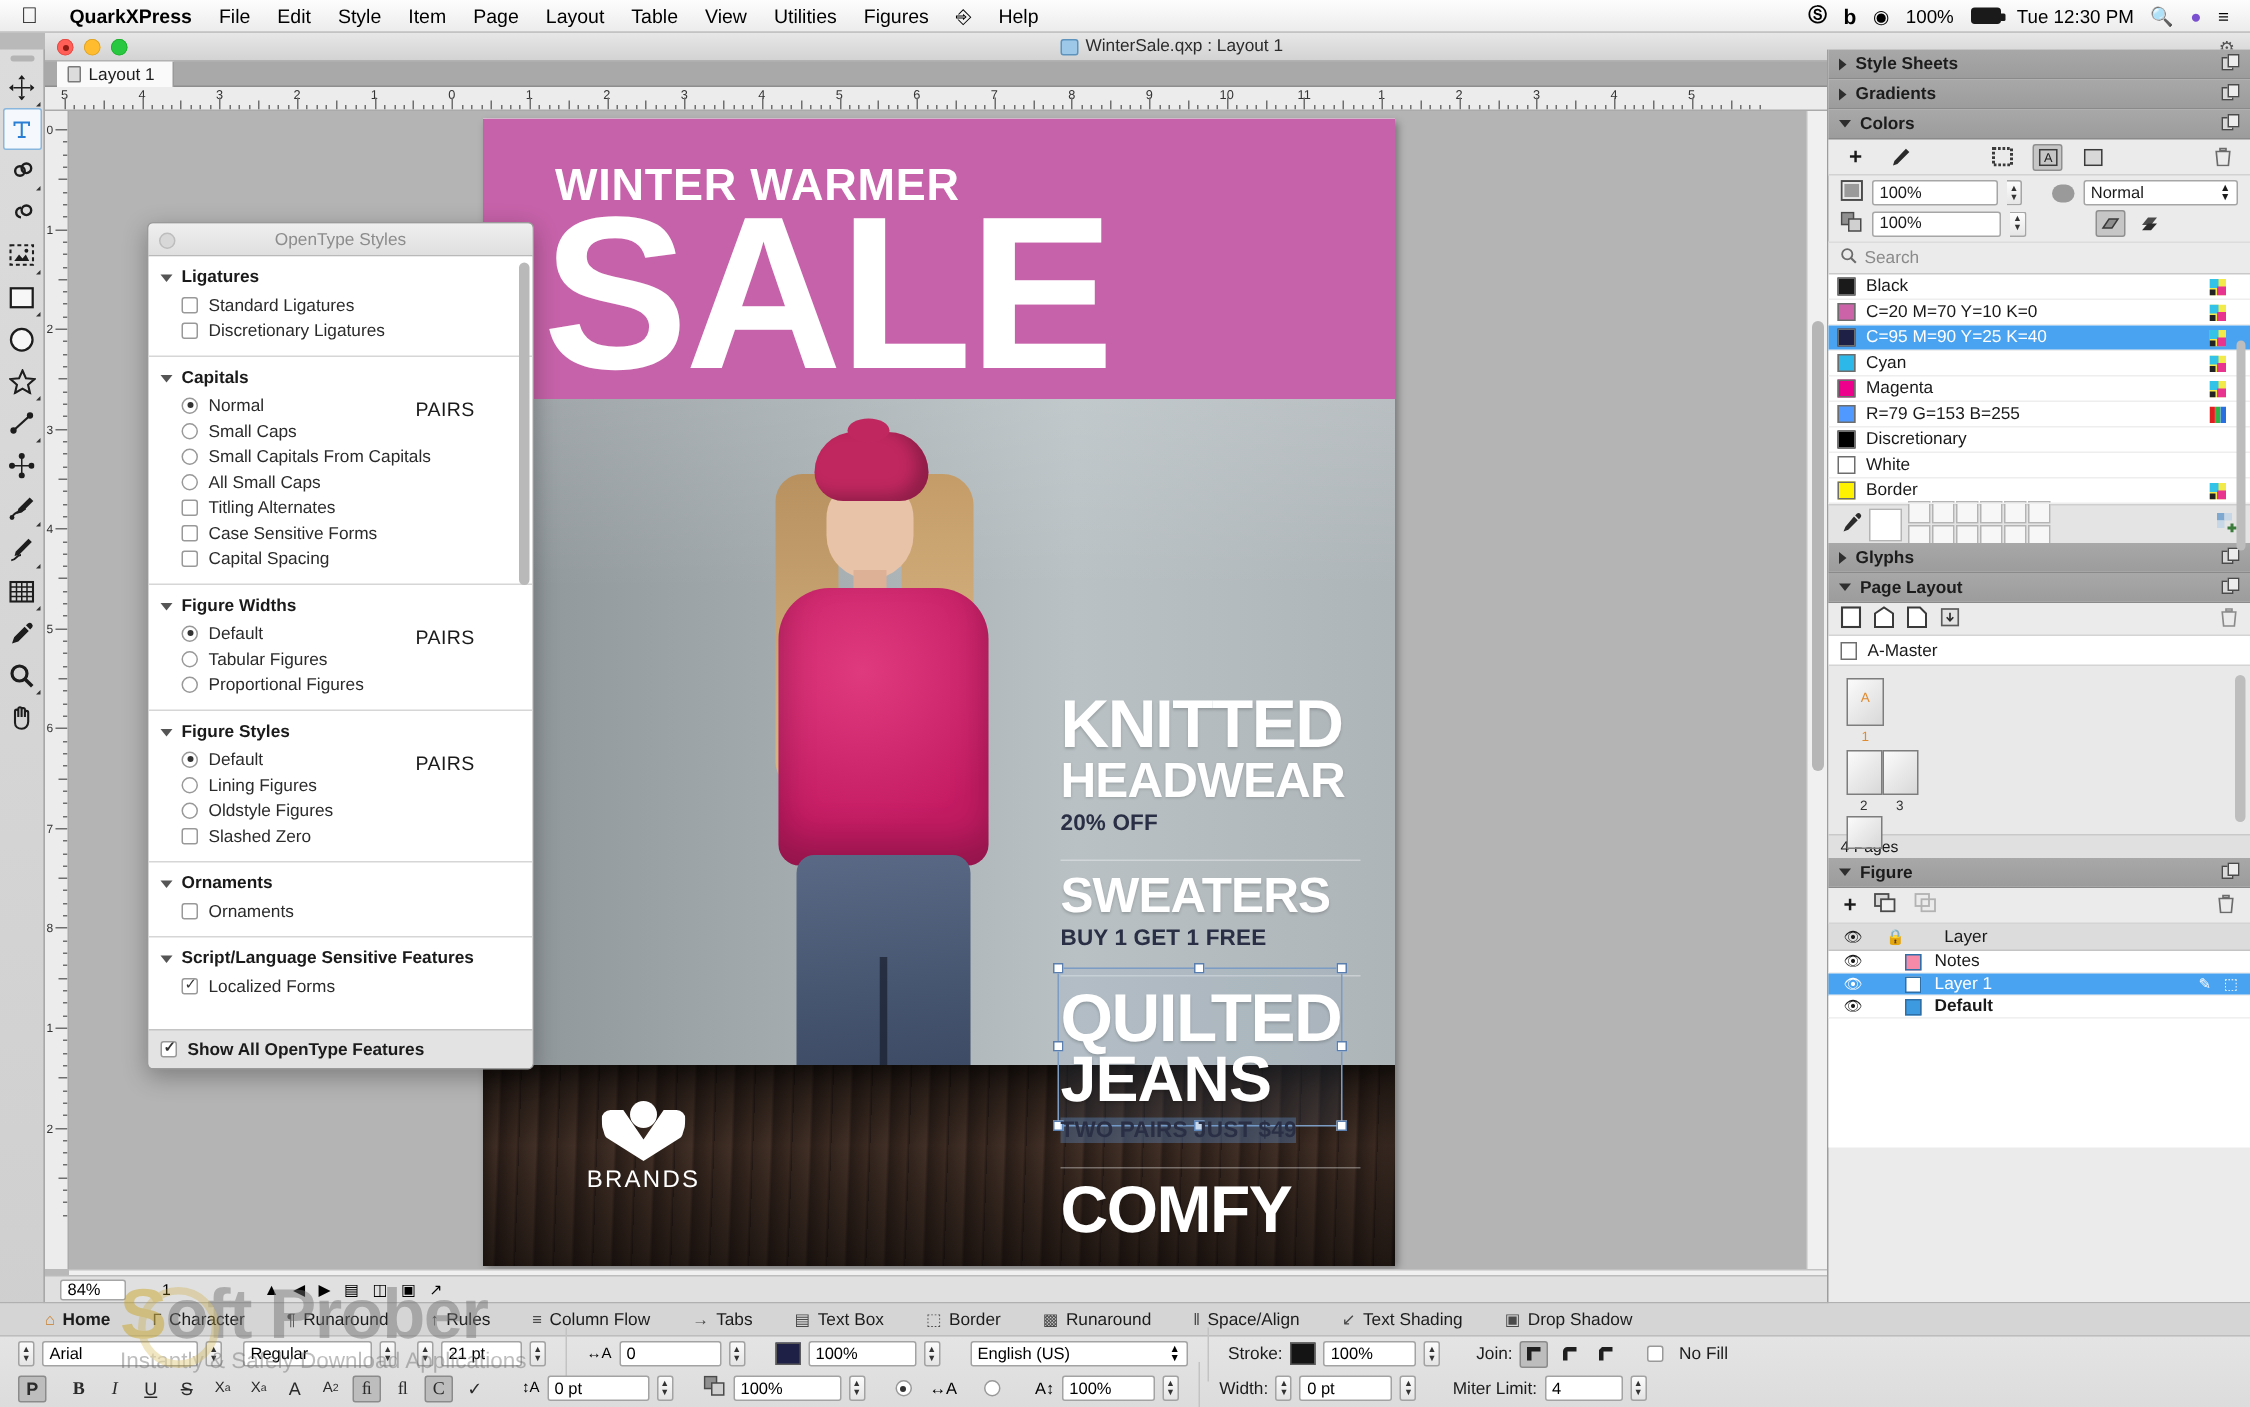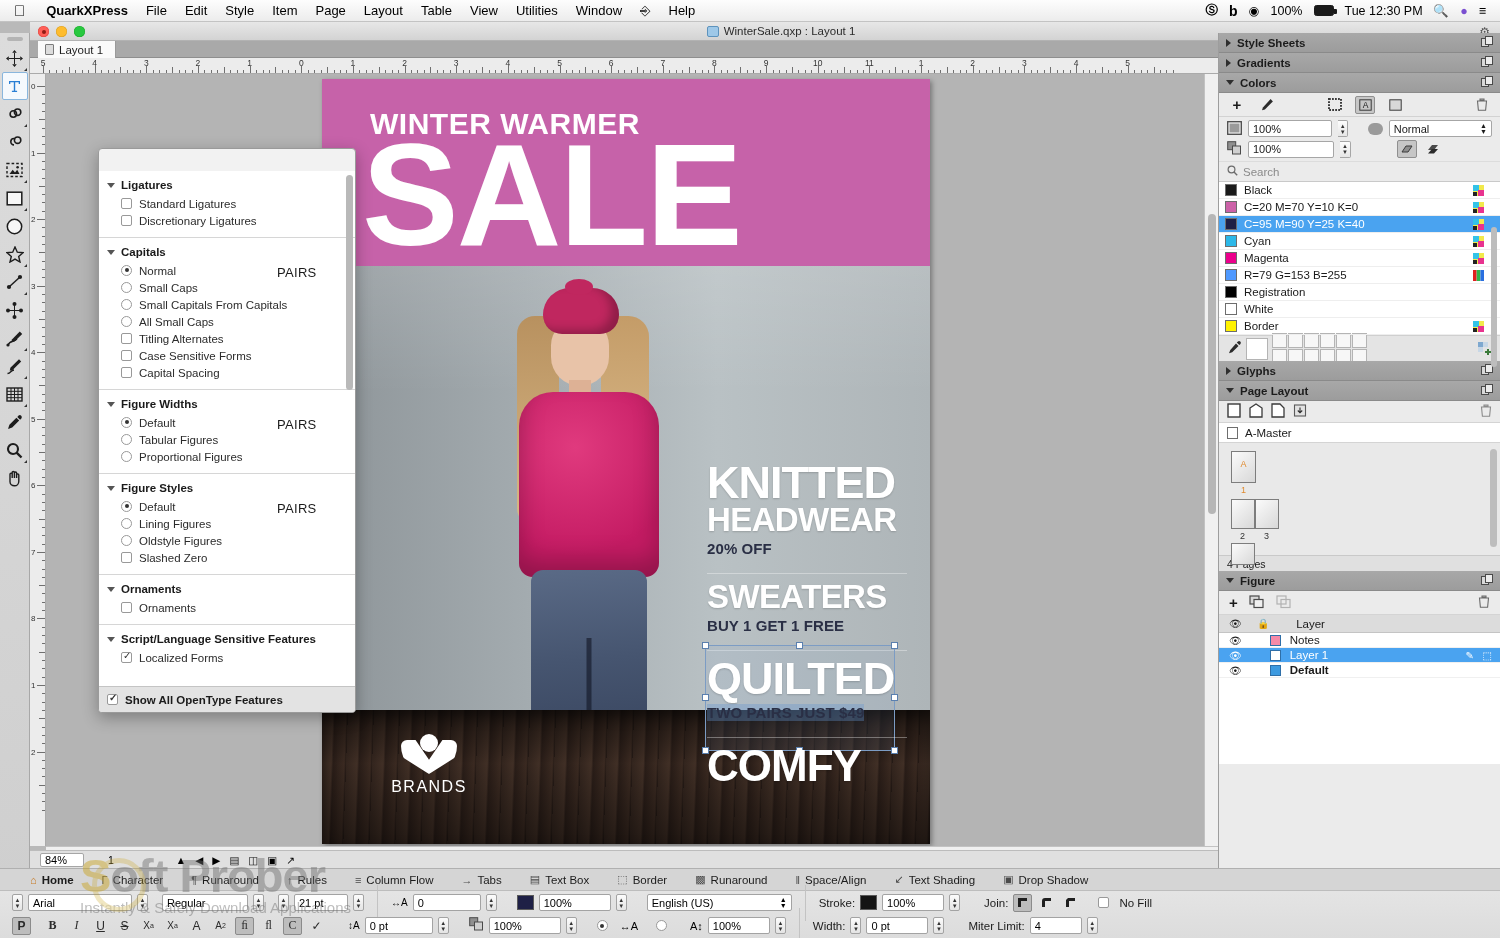--- a/index.html
+++ b/index.html
@@ -304,21 +304,21 @@
     <span class="mi appname">QuarkXPress</span>
     <span class="mi">File</span>
     <span class="mi">Edit</span>
     <span class="mi">Style</span>
     <span class="mi">Item</span>
     <span class="mi">Page</span>
     <span class="mi">Layout</span>
     <span class="mi">Table</span>
     <span class="mi">View</span>
     <span class="mi">Utilities</span>
-    <span class="mi">Window</span>
+    <span class="mi">Figures</span>
     <span class="mi" style="font-size:13px;">⎆</span>
     <span class="mi">Help</span>
 
     <span class="right">
       <span class="it" style="font-weight:bold;">Ⓢ</span>
       <span class="it" style="font-weight:bold;font-size:14px;">b</span>
       <span class="it wifi-ic">◉</span>
       <span class="it">100%</span>
       <span class="it">
           <span class="batt"></span>
@@ -831,20 +831,21 @@
                 <span class="hnd" style="left:-4px;top:-4px;"></span>
                 <span class="hnd" style="left:50%;margin-left:-4px;top:-4px;"></span>
                 <span class="hnd" style="right:-4px;top:-4px;"></span>
                 <span class="hnd" style="left:-4px;top:50%;margin-top:-4px;"></span>
                 <span class="hnd" style="right:-4px;top:50%;margin-top:-4px;"></span>
                 <span class="hnd" style="left:-4px;bottom:-4px;"></span>
                 <span class="hnd" style="left:50%;margin-left:-4px;bottom:-4px;"></span>
                 <span class="hnd" style="right:-4px;bottom:-4px;"></span>
               </div>
               <div class="h1 s45" style="position:relative;">QUILTED</div>
+              <div class="h2 s43" style="position:relative;">JEANS</div>
               <div class="sub" style="position:relative;"><span class="texthl">TWO PAIRS JUST $49</span></div>
             </div>
 
             <div class="blk">
               <div class="h1 s44">COMFY</div>
 
             </div>
           </div>
 
           <div class="brands">
@@ -861,20 +862,24 @@
   </div>
 
   <div class="hscroll">
       <div class="thumb"></div>
     </div>
   <div class="vscroll" style="right:282px;">
       <div class="thumb"></div>
     </div>
 
   <div class="otpanel">
+    <div class="ot-title">
+      <span class="ot-close"></span>
+      <span>OpenType Styles</span>
+    </div>
     <div class="ot-body">
       <div class="ot-scroll"></div>
 
       <div class="ot-group">
         <div class="ot-ghead">
           <span class="tri open"></span>
           <span>Ligatures</span>
         </div>
         <div class="ot-row">
           <span class="cb"></span>
@@ -1161,21 +1166,21 @@
           <span class="sw" style="background: rgb(79, 153, 255);"></span>
           <span>R=79 G=153 B=255</span>
           <span class="cmyk-ic"><svg width="11" height="11" viewBox="0 0 11 11">
               <rect width="3.6" height="11" fill="#e02020"></rect>
               <rect x="3.7" width="3.6" height="11" fill="#2fb44a"></rect>
               <rect x="7.4" width="3.6" height="11" fill="#2a6fe0"></rect>
             </svg></span>
         </div>
         <div class="crow">
           <span class="sw" style="background: rgb(0, 0, 0);"></span>
-          <span>Registration</span>
+          <span>Discretionary</span>
         </div>
         <div class="crow">
           <span class="sw" style="background: rgb(255, 255, 255);"></span>
           <span>White</span>
         </div>
         <div class="crow">
           <span class="sw" style="background: rgb(255, 242, 0);"></span>
           <span>Border</span>
           <span class="cmyk-ic"><svg width="11" height="11" viewBox="0 0 11 11">
               <rect width="11" height="11" fill="#f2e94b"></rect>

